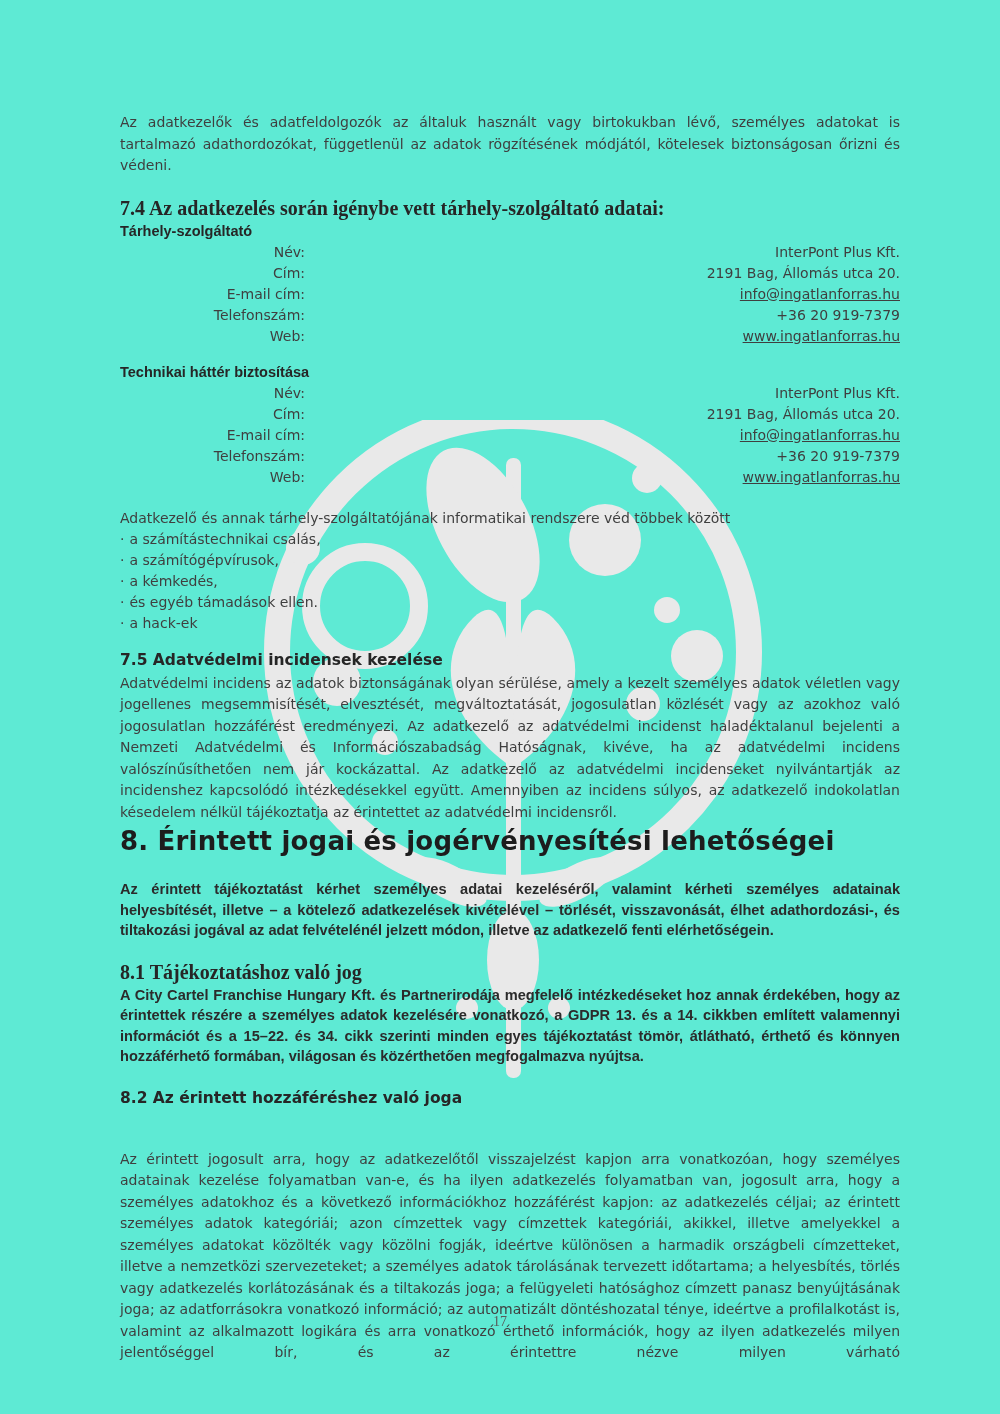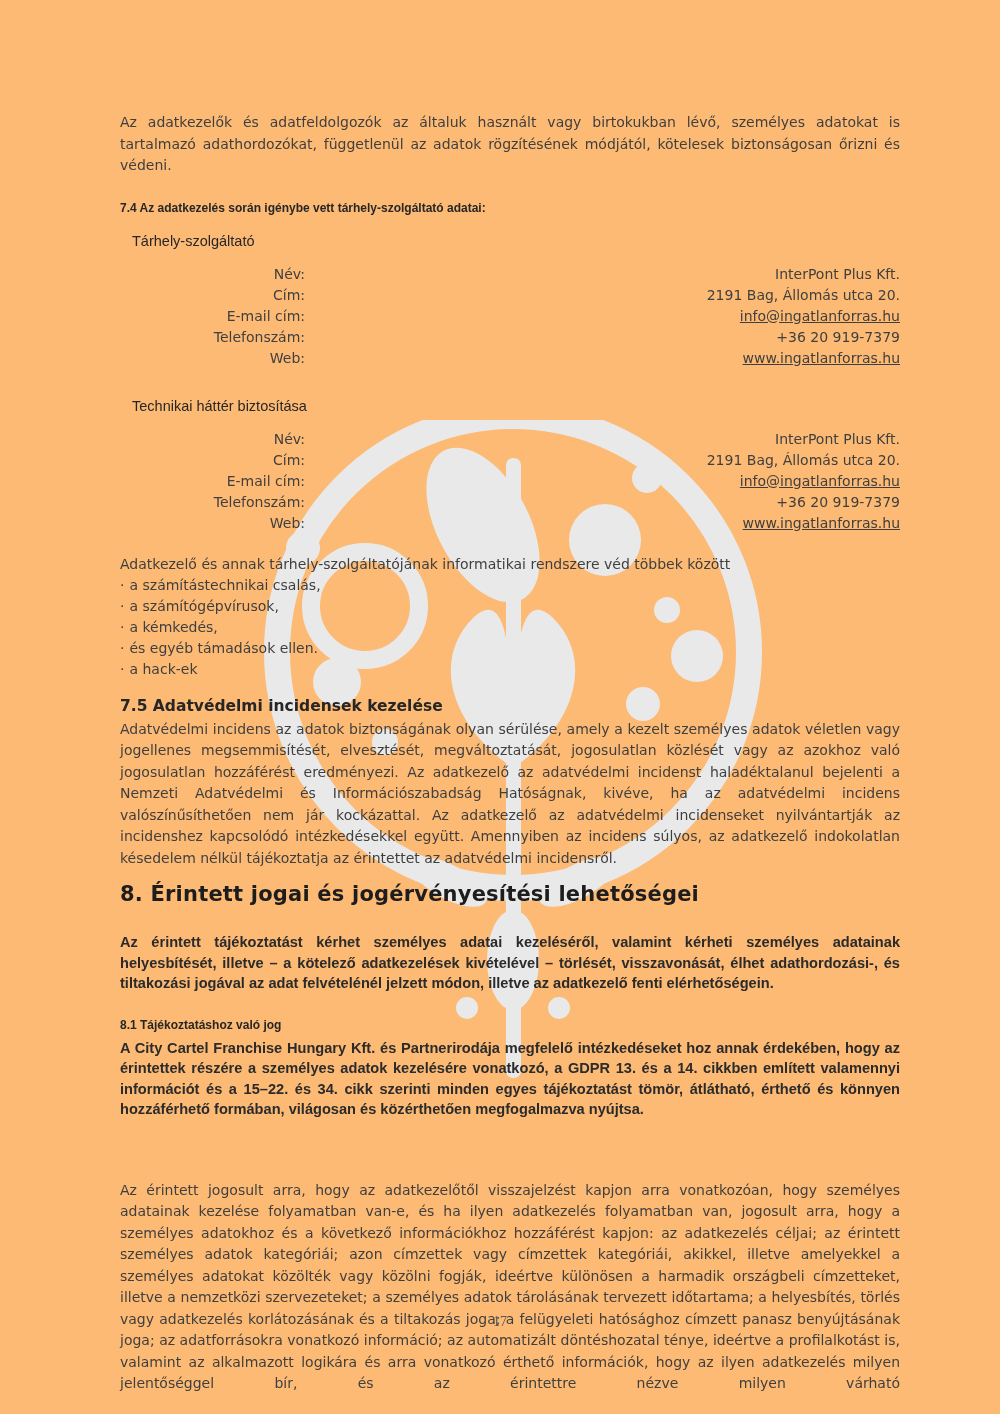--- a/index.html
+++ b/index.html
@@ -1,52 +1,52 @@
 <!DOCTYPE html>
 <html lang="hu"><head>
 <meta charset="utf-8">
 <style>
   html,body{margin:0;padding:0;background:#ffffff;}
   .page{
     position:relative;
     width:1000px;height:1414px;
-    background:#fdba74;
+    background:#5eead4;
     font-family:"DejaVu Sans",sans-serif;
     color:#3f3f3f;
     overflow:hidden;
   }
   .watermark{position:absolute;left:245px;top:420px;z-index:0;}
   .content{
     position:absolute;left:120px;top:112px;width:780px;z-index:1;
     font-size:14px;line-height:21.5px;text-align:justify;
   }
   p{margin:0;}
   .gap-m{height:15px;}
   .gap-l{height:20px;}
   .h-sub{
-    font-family:Liberation Sans, sans-serif;
-    font-weight:bold;font-size:12px;line-height:22px;
+    font-family:Liberation Serif, serif;
+    font-weight:bold;font-size:20px;line-height:22px;
     color:#262626;text-align:left;margin:0 0 2px 0;
   }
   .h-sub.wide{font-family:"DejaVu Sans",sans-serif;font-size:15.5px;}
   .block-title{
     font-family:"Liberation Sans",sans-serif;
-    font-weight:normal;font-size:14.5px;line-height:21px;
-    color:#262626;text-align:left;margin:12px;
+    font-weight:bold;font-size:14.5px;line-height:21px;
+    color:#262626;text-align:left;margin:0;
   }
   .contact-row{display:flex;line-height:21px;text-align:right;}
   .contact-label{width:185px;flex:0 0 185px;}
   .contact-value{flex:1;}
   a.link{color:#3f3f3f;text-decoration:underline;cursor:pointer;}
   .bullet-line{line-height:21px;text-align:left;}
   .bullet{margin-right:5px;}
   .h-main{
     font-family:"DejaVu Sans",sans-serif;
-    font-weight:bold;font-size:21px;line-height:28px;
-    color:#1d1d1d;text-align:left;margin:11px 0 24px 0;letter-spacing:.2px;
+    font-weight:bold;font-size:26px;line-height:28px;
+    color:#1d1d1d;text-align:left;margin:4px 0 24px 0;letter-spacing:.2px;
   }
   .narrow{
     font-family:"Liberation Sans",sans-serif;
     font-weight:bold;font-size:14.6px;line-height:20.5px;color:#2b2b2b;
   }
   .justify-last{text-align-last:justify;margin-top:40px;}
   .page-number{
     position:absolute;left:0;right:0;top:1314px;z-index:1;
     text-align:center;font-size:14px;color:#5a5a5a;
     font-family:Liberation Serif, serif;
@@ -159,19 +159,20 @@
 
     <p class="narrow">Az érintett tájékoztatást kérhet személyes adatai kezeléséről, valamint kérheti személyes adatainak helyesbítését, illetve – a kötelező adatkezelések kivételével – törlését, visszavonását, élhet adathordozási-, és tiltakozási jogával az adat felvételénél jelzett módon, illetve az adatkezelő fenti elérhetőségein.</p>
 
     <div class="gap-l"></div>
 
     <h3 class="h-sub">8.1 Tájékoztatáshoz való jog</h3>
     <p class="narrow">A City Cartel Franchise Hungary Kft. és Partnerirodája megfelelő intézkedéseket hoz annak érdekében, hogy az érintettek részére a személyes adatok kezelésére vonatkozó, a GDPR 13. és a 14. cikkben említett valamennyi információt és a 15–22. és 34. cikk szerinti minden egyes tájékoztatást tömör, átlátható, érthető és könnyen hozzáférhető formában, világosan és közérthetően megfogalmazva nyújtsa.</p>
 
     <div class="gap-l"></div>
 
+    <h3 class="h-sub wide">8.2 Az érintett hozzáféréshez való joga</h3>
     <p class="justify-last">Az érintett jogosult arra, hogy az adatkezelőtől visszajelzést kapjon arra vonatkozóan, hogy személyes adatainak kezelése folyamatban van-e, és ha ilyen adatkezelés folyamatban van, jogosult arra, hogy a személyes adatokhoz és a következő információkhoz hozzáférést kapjon: az adatkezelés céljai; az érintett személyes adatok kategóriái; azon címzettek vagy címzettek kategóriái, akikkel, illetve amelyekkel a személyes adatokat közölték vagy közölni fogják, ideértve különösen a harmadik országbeli címzetteket, illetve a nemzetközi szervezeteket; a személyes adatok tárolásának tervezett időtartama; a helyesbítés, törlés vagy adatkezelés korlátozásának és a tiltakozás joga; a felügyeleti hatósághoz címzett panasz benyújtásának joga; az adatforrásokra vonatkozó információ; az automatizált döntéshozatal ténye, ideértve a profilalkotást is, valamint az alkalmazott logikára és arra vonatkozó érthető információk, hogy az ilyen adatkezelés milyen jelentőséggel bír, és az érintettre nézve milyen várható</p>
 
   </div>
 
   <div class="page-number">17</div>
 
 </div>
 
 </body></html>

